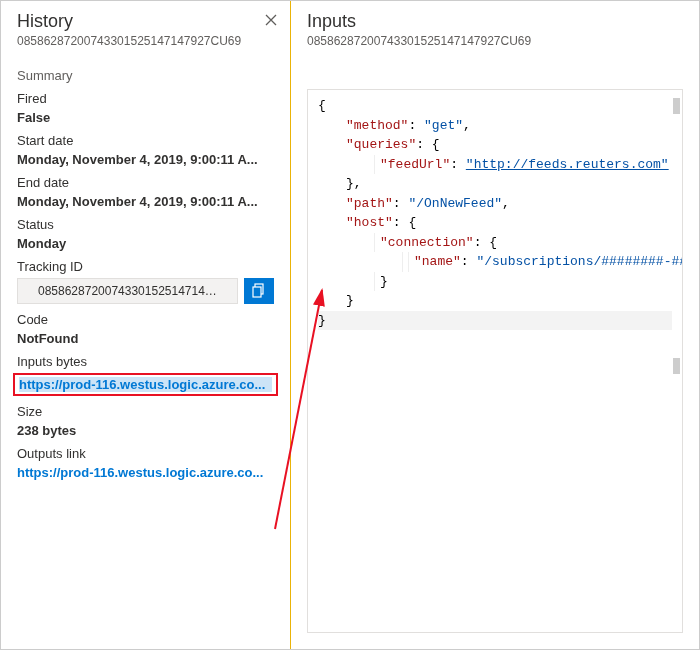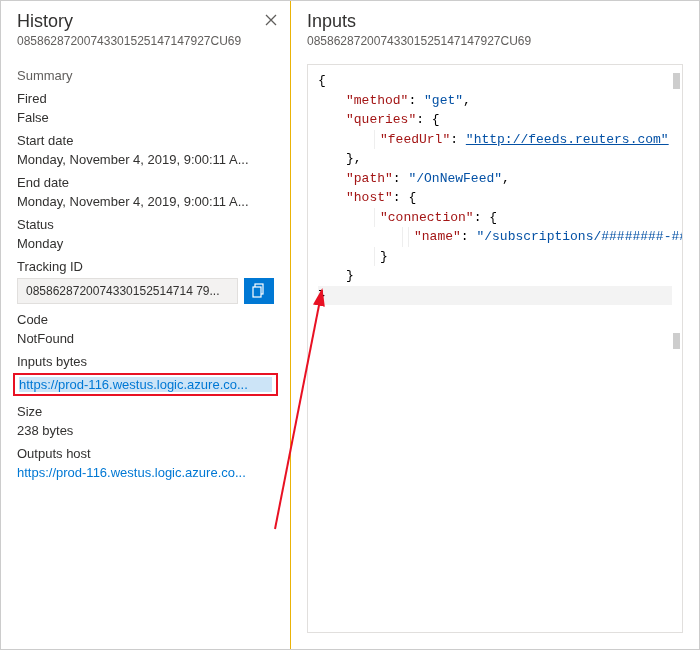--- a/index.html
+++ b/index.html
@@ -20,20 +20,21 @@
       display: flex;
       flex-direction: column;
       overflow: hidden;
     }
     .right-pane {
       flex: 1;
       display: flex;
       flex-direction: column;
       overflow: hidden;
       position: relative;
+      gap: 25px;
     }
     .pane-header {
       padding: 10px 16px 6px 16px;
       position: relative;
     }
     .pane-title {
       font-size: 18px;
       font-weight: 400;
       color: #323130;
     }
@@ -67,37 +68,38 @@
       font-size: 13px;
       color: #323130;
       margin-bottom: 4px;
     }
     .section-value {
       font-size: 13px;
       color: #323130;
       white-space: nowrap;
       overflow: hidden;
       text-overflow: ellipsis;
+      font-weight: bold;
     }
     .summary-heading {
       font-size: 13px;
       color: #605e5c;
       margin-top: 8px;
     }
     .tracking-row {
       display: flex;
       gap: 6px;
       align-items: stretch;
       margin-top: 4px;
     }
     .tracking-box {
       flex: 1;
       background: #f3f2f1;
       border: 1px solid #e1dfdd;
-      padding: 5px 8px;
+      padding: 5px 20px;
       font-size: 12px;
       color: #323130;
       white-space: nowrap;
       overflow: hidden;
       text-overflow: ellipsis;
     }
     .copy-btn {
       width: 30px;
       background: #0078d4;
       color: #fff;
@@ -107,20 +109,21 @@
       justify-content: center;
       cursor: pointer;
     }
     .link {
       color: #0078d4;
       cursor: pointer;
       white-space: nowrap;
       overflow: hidden;
       text-overflow: ellipsis;
       display: block;
+      font-weight: bold;
     }
     .inputs-link-wrap {
       display: block;
       border: 2px solid #e81123;
       padding: 2px 4px;
       margin-left: -4px;
       width: calc(100% + 8px);
       position: relative;
     }
     .inputs-link-wrap .link {
@@ -226,21 +229,21 @@
         <span class="link">https://prod-116.westus.logic.azure.co...</span>
       </div>
     </div>
 
     <div class="section">
       <div class="section-label">Size</div>
       <div class="section-value">238 bytes</div>
     </div>
 
     <div class="section">
-      <div class="section-label">Outputs host</div>
+      <div class="section-label">Outputs link</div>
       <span class="link">https://prod-116.westus.logic.azure.co...</span>
     </div>
   </div>
 </div>
 
 <div class="right-pane">
   <div class="pane-header">
     <div class="pane-title">Inputs</div>
     <div class="pane-subtitle">08586287200743301525147147927CU69</div>
   </div>

